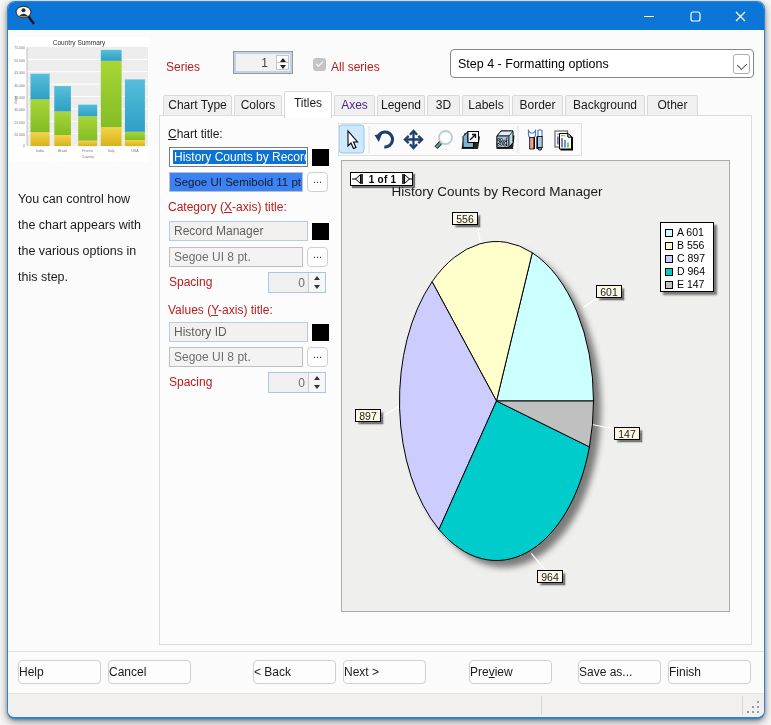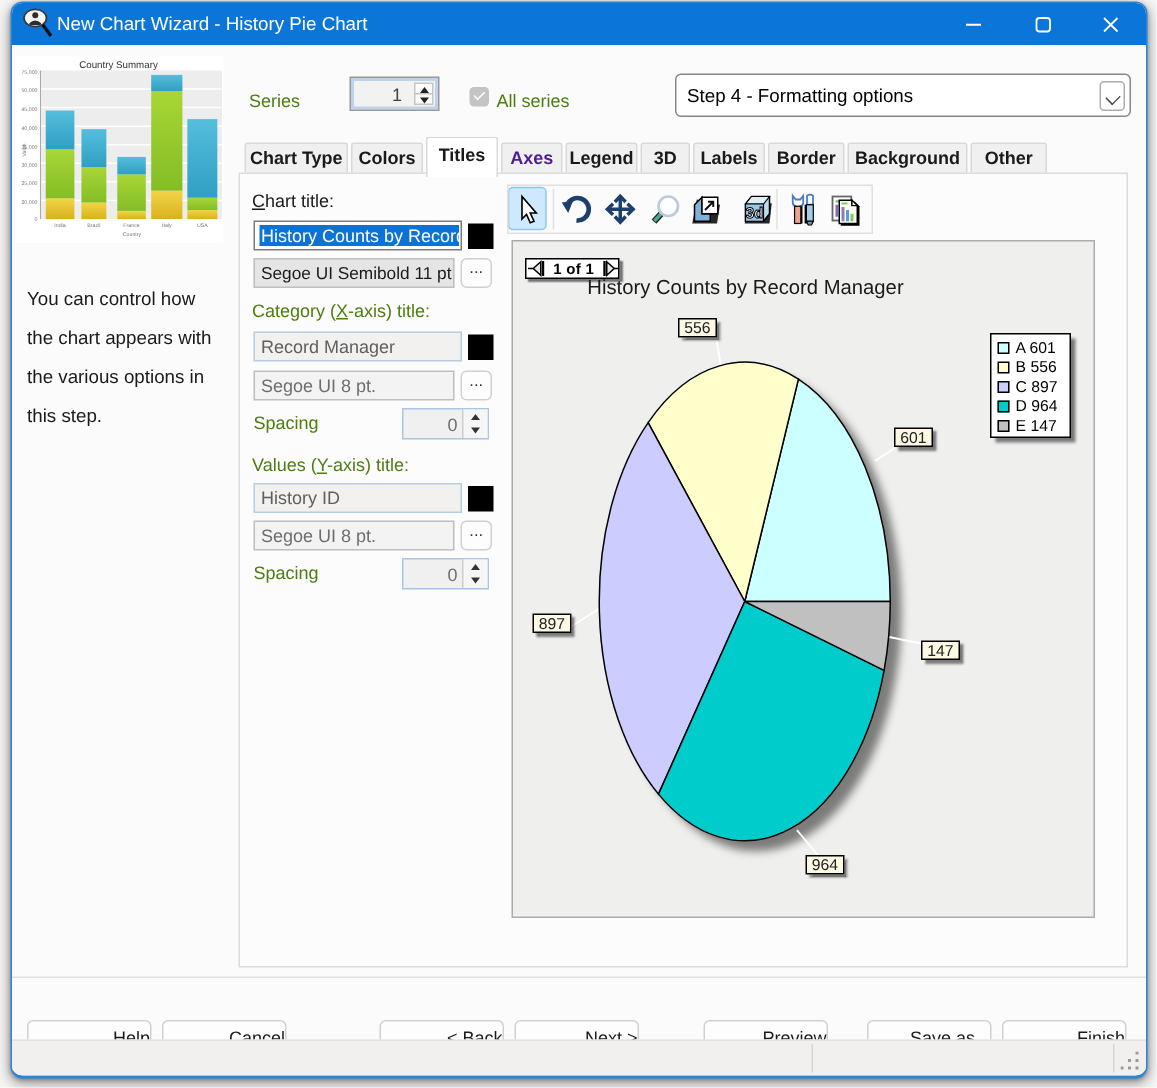--- a/index.html
+++ b/index.html
@@ -17,21 +17,21 @@
 }
 .titlebar .ttl { position:absolute; left:30px; top:7px; font-size:12.5px; color:#fff; }
 .capbtn { position:absolute; top:0; width:46px; height:29px; }
 .sidebar-img {
   position:absolute; left:2px; top:35px; width:139px; height:125px; background:#ffffff;
 }
 .sidetext {
   position:absolute; left:10px; top:184px; width:130px;
   font-size:12.5px; color:#1a1a1a; line-height:26px;
 }
-.glabel { position:absolute; font-size:12px; color:#4d7c0f; }
+.glabel { position:absolute; font-size:12px; color:#b91c1c; }
 .blabel { position:absolute; font-size:12px; color:#1a1a1a; }
 
 .spin1 {
   position:absolute; left:225px; top:49px; width:60px; height:23px;
   background:#f2f2f2; border:1px solid #9a9a9a;
   box-shadow: inset 0 0 0 2px #bdd3ea;
 }
 .spin1 .v { position:absolute; right:24px; top:4px; font-size:12px; color:#444; }
 .sbtn { position:absolute; right:3px; width:13px; height:8px; background:#fdfdfd; border:1px solid #c5c5c5; }
 .sbtn:before { content:""; position:absolute; left:3px; border-left:3px solid transparent; border-right:3px solid transparent; }
@@ -44,21 +44,21 @@
 .dd {
   position:absolute; left:442px; top:47px; width:304px; height:29px;
   background:#fff; border:1px solid #868686; border-radius:4px;
 }
 .dd .t { position:absolute; left:7px; top:7px; font-size:12.5px; color:#000; }
 .dd .chev { position:absolute; right:3px; top:4px; width:17px; height:20px; border:1px solid #acacac; border-radius:3px; }
 .dd .chev:before { content:""; position:absolute; left:4px; top:6px; width:7px; height:7px; border-left:1.4px solid #454545; border-bottom:1.4px solid #454545; transform:rotate(-45deg) scale(1,0.8); }
 
 .tab {
   position:absolute; top:93px; height:21px; background:#f0f0f0; border:1px solid #d9d9d9;
-  font-size:12px; color:#1a1a1a; text-align:center; line-height:19px; border-radius:2px 2px 0 0;font-weight:bold;
+  font-size:12px; color:#1a1a1a; text-align:center; line-height:19px; border-radius:2px 2px 0 0;
 }
 .tab.active {
   top:89px; height:27px; background:#fff; border:1px solid #d9d9d9; border-bottom:none;
   line-height:23px; z-index:5;
 }
 .tab.dis { color:#4c1d95; }
 .panel {
   position:absolute; left:151px; top:113px; width:593px; height:530px;
   background:#fcfcfc; border:1px solid #dcdcdc;
 }
@@ -109,39 +109,38 @@
   box-shadow:3px 3px 2px rgba(0,0,0,0.5);
   padding:3px 0 0 4px;
 }
 .lrow { height:13px; font-size:10.5px; color:#000; line-height:12px; }
 .lsq { display:inline-block; width:8px; height:8px; border:1px solid #000; margin-right:4px; vertical-align:-1px; }
 
 .botline { position:absolute; left:0; right:0; top:649px; border-top:1px solid #e0e0e0; }
 .btn {
   position:absolute; top:658px; width:83px; height:24px;
   background:#fdfdfd; border:1px solid #d0d0d0; border-radius:4px;
-  font-size:12px; color:#1a1a1a; text-align:right; line-height:22px;margin-top:20px;
+  font-size:12px; color:#1a1a1a; text-align:left; line-height:22px;
 }
 .statusbar {
   position:absolute; left:0; right:0; bottom:0; height:24px;
   background:#f1f0ef; border-top:1px solid #e2e2e2;
 }
 .u { text-decoration:underline; }
 </style>
 </head>
 <body>
 <div class="win">
   <div class="titlebar">
     <svg style="position:absolute;left:6px;top:3px" width="24" height="22" viewBox="0 0 24 22">
       <ellipse cx="9.5" cy="7" rx="7.5" ry="5.8" fill="#f5f5f5" stroke="#3a3a3a" stroke-width="1.2"></ellipse>
       <circle cx="9.5" cy="5.2" r="2" fill="#2e2e2e"></circle>
       <path d="M5.5,10.5 Q9.5,6.8 13.5,10.5 L13,11.6 L6,11.6 Z" fill="#2e2e2e"></path>
       <line x1="14.5" y1="11.5" x2="20" y2="19" stroke="#111" stroke-width="2.2"></line>
     </svg>
-    <span class="ttl">New Chart Wizard - History Pie Chart</span>
     <svg class="capbtn" style="left:618px" viewBox="0 0 46 29">
         <line x1="18" y1="14.5" x2="28" y2="14.5" stroke="#fff" stroke-width="1.2"></line>
       </svg>
     <svg class="capbtn" style="left:664px" viewBox="0 0 46 29">
         <rect x="19" y="10" width="9" height="9" rx="2" fill="none" stroke="#fff" stroke-width="1.2"></rect>
       </svg>
     <svg class="capbtn" style="left:709px" viewBox="0 0 46 29">
         <path d="M19,10 L28,19 M28,10 L19,19" stroke="#fff" stroke-width="1.2"></path>
       </svg>
   </div>
@@ -237,21 +236,21 @@
   <div class="tab" style="left:557px; width:80px;">Background</div>
   <div class="tab" style="left:639px; width:51px;">Other</div>
 
   <div class="panel">
 
     <div class="blabel" style="left:8px; top:11px;"><span class="u">C</span>hart title:</div>
     <div class="inp" style="left:9px; top:31px; width:139px; height:20px; background:#fff; border:1px solid #7a7a7a;">
       <span style="position:absolute; left:3px; top:2px; background:#0c73d4; color:#fff; padding:0 1px; white-space:nowrap; overflow:hidden; max-width:133px; display:inline-block;">History Counts by Record</span>
     </div>
     <div class="swatch" style="left:152px; top:33px;"></div>
-    <div class="inp" style="left:9px; top:56px; width:134px; height:20px; background:#e5e5e5; border:1px solid #bfbfbf; color:#1a1a1a; padding:2px 0 0 4px;"><span style="font-size:11.5px;">Segoe UI Semibold 11 pt</span></div>
+    <div class="inp" style="left:9px; top:56px; width:134px; height:20px; background:#3b82f6; border:1px solid #bfbfbf; color:#1a1a1a; padding:2px 0 0 4px;"><span style="font-size:11.5px;">Segoe UI Semibold 11 pt</span></div>
     <div class="dots" style="left:147px; top:56px;">...</div>
 
     <div class="glabel" style="left:8px; top:84px;">Category (<span class="u">X</span>-axis) title:</div>
     <div class="inp" style="left:9px; top:105px; width:139px; height:20px; background:#f2f1f0; border:1px solid #b5cee4; color:#5f5f5f; padding:2px 0 12px 4px;">Record Manager</div>
     <div class="swatch" style="left:152px; top:107px;"></div>
     <div class="inp" style="left:9px; top:131px; width:134px; height:20px; background:#f3f3f3; border:1px solid #bfbfbf; color:#6e6e6e; padding:2px 0 0 4px;">Segoe UI 8 pt.</div>
     <div class="dots" style="left:147px; top:131px;">...</div>
     <div class="glabel" style="left:9px; top:159px;">Spacing</div>
     <div class="spin2" style="left:108px; top:156px;">
         <span style="position:absolute;right:20px;top:3px;font-size:12px;color:#6e6e6e;">0</span>

